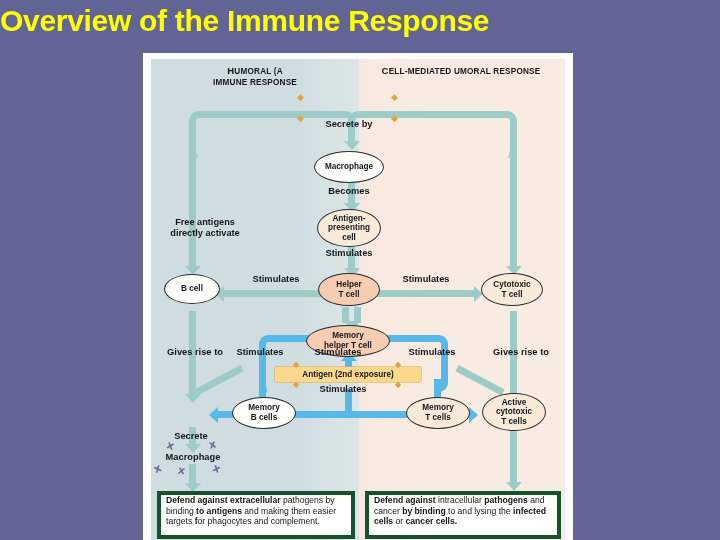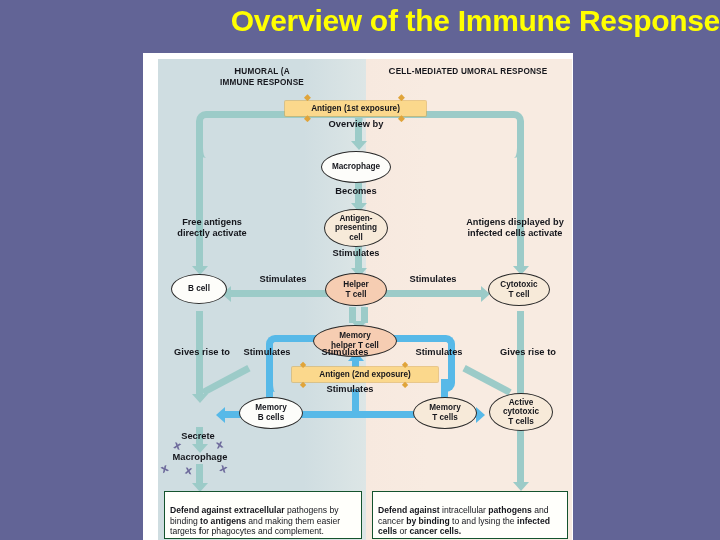--- a/index.html
+++ b/index.html
@@ -5,35 +5,35 @@
   html,body{margin:0;padding:0;}
   body{
     width:720px;height:540px;overflow:hidden;
     background:#626496;
     font-family:"Liberation Sans","DejaVu Sans",sans-serif;
     position:relative;
   }
   
   #slide-title{
     position:absolute;left:0;top:4px;width:720px;
-    text-align:right;
+    text-align:left;
     color:#ffff00;
     font-size:30px;font-weight:bold;
     letter-spacing:-0.3px;
     font-family:"Liberation Sans","DejaVu Sans",sans-serif;
     line-height:34px;
     white-space:nowrap;
   }
   
   #figure{
     position:absolute;left:143px;top:53px;width:430px;height:487px;
     background:#ffffff;
     overflow:hidden;
   }
-  #panels{position:absolute;left:15px;top:6px;width:414px;height:449px;}
+  #panels{position:absolute;left:8px;top:6px;width:414px;height:449px;}
   .panel{position:absolute;top:0;height:481px;}
   #panel-humoral{left:0;width:208px;
     background:linear-gradient(to right,#cfdde1 0%,#cfdde1 70%,#dde6e6 100%);}
   #panel-cell{left:208px;width:206px;
     background:linear-gradient(to right,#f7e9df 0%,#f8ebe1 30%,#f8ebe1 100%);}
   .hdr{
     position:absolute;color:#16171d;font-weight:bold;
     font-size:8.2px;letter-spacing:.2px;text-align:center;line-height:11px;
   }
   .hdr .big{font-size:9.6px;}
@@ -85,23 +85,23 @@
     background:transparent;}
   .bcorner{position:absolute;border:7px solid #57b9e8;border-radius:9px;
     background:transparent;}
 
   
   .ab{position:absolute;color:#6e6b9c;font-size:11px;font-weight:bold;
     font-family:"DejaVu Sans",sans-serif;line-height:11px;}
 
   
   .summary{
-    position:absolute;background:#fffffb;border:1px solid #14532d;
+    position:absolute;background:#fffffb;border:4px solid #14532d;
     font-size:8.6px;line-height:10.6px;color:#15161c;
-    padding:13px 5px;box-sizing:border-box;
+    padding:0 5px;box-sizing:border-box;
   }
   .summary b{font-weight:bold;}
 </style>
 </head>
 <body>
 
 <div id="slide-title">Overview of the Immune Response</div>
 
 <div id="figure">
   <div id="panels">
@@ -175,30 +175,27 @@
     <div class="btip-r" style="left:356px;top:347.5px;"></div>
 
     <div class="hdr" style="left:2px;top:6px;width:204px;">
       <span class="big">H</span><span>UMORAL (A</span><br>
       <span>IMMUNE RESPONSE</span>
     </div>
     <div class="hdr" style="left:208px;top:6px;width:204px;">
       <span class="big">C</span><span>ELL-MEDIATED UMORAL RESPONSE</span>
     </div>
 
-    <div class="antigen" style="left:127px;top:42px;width:141px;height:15px;">
-      <span>Antigen (1st exposure)</span>
-    </div>
 
     <div class="ab" style="left:146px;top:33px;color:#e0a43a;font-size:9px;">◆</div>
     <div class="ab" style="left:240px;top:33px;color:#e0a43a;font-size:9px;">◆</div>
     <div class="ab" style="left:146px;top:54px;color:#e0a43a;font-size:9px;">◆</div>
     <div class="ab" style="left:240px;top:54px;color:#e0a43a;font-size:9px;">◆</div>
 
-    <div class="antigen" style="left:124px;top:308px;width:146px;height:15px;margin-left:10px;">
+    <div class="antigen" style="left:124px;top:308px;width:146px;height:15px;">
       <span>Antigen (2nd exposure)</span>
     </div>
     <div class="ab" style="left:142px;top:300px;color:#e0a43a;font-size:8px;">◆</div>
     <div class="ab" style="left:244px;top:300px;color:#e0a43a;font-size:8px;">◆</div>
     <div class="ab" style="left:142px;top:320px;color:#e0a43a;font-size:8px;">◆</div>
     <div class="ab" style="left:244px;top:320px;color:#e0a43a;font-size:8px;">◆</div>
 
     <div class="oval cream" style="left:166px;top:150px;width:64px;height:38px;">
       <span style="white-space:pre-line;">Antigen-
 presenting
@@ -238,28 +235,26 @@
       <span style="white-space:pre-line;">Memory
 T cells</span>
     </div>
 
     <div class="oval cream" style="left:331px;top:334px;width:64px;height:38px;">
       <span style="white-space:pre-line;">Active
 cytotoxic
 T cells</span>
     </div>
 
-    <div class="mid" style="left:147px;top:60px;width:102px;">Overview by</div>
+    <div class="mid" style="left:147px;top:60px;width:102px;">Secrete by</div>
     <div class="mid" style="left:157px;top:127px;width:82px;">Becomes</div>
     <div class="mid" style="left:157px;top:189px;width:82px;">Stimulates</div>
 
     <div class="side" style="left:2px;top:158px;width:104px;white-space:pre-line;text-align:center;">Free antigens
 directly activate</div>
-    <div class="side" style="left:300px;top:158px;width:114px;white-space:pre-line;">Antigens displayed by
-infected cells activate</div>
 
     <div class="mid" style="left:84px;top:215px;width:82px;">Stimulates</div>
     <div class="mid" style="left:232px;top:215px;width:86px;">Stimulates</div>
 
     <div class="mid" style="left:0px;top:288px;width:88px;">Gives rise to</div>
     <div class="mid" style="left:326px;top:288px;width:88px;">Gives rise to</div>
 
     <div class="mid" style="left:72px;top:288px;width:74px;">Stimulates</div>
     <div class="mid" style="left:150px;top:288px;width:74px;">Stimulates</div>
     <div class="mid" style="left:244px;top:288px;width:74px;">Stimulates</div>

